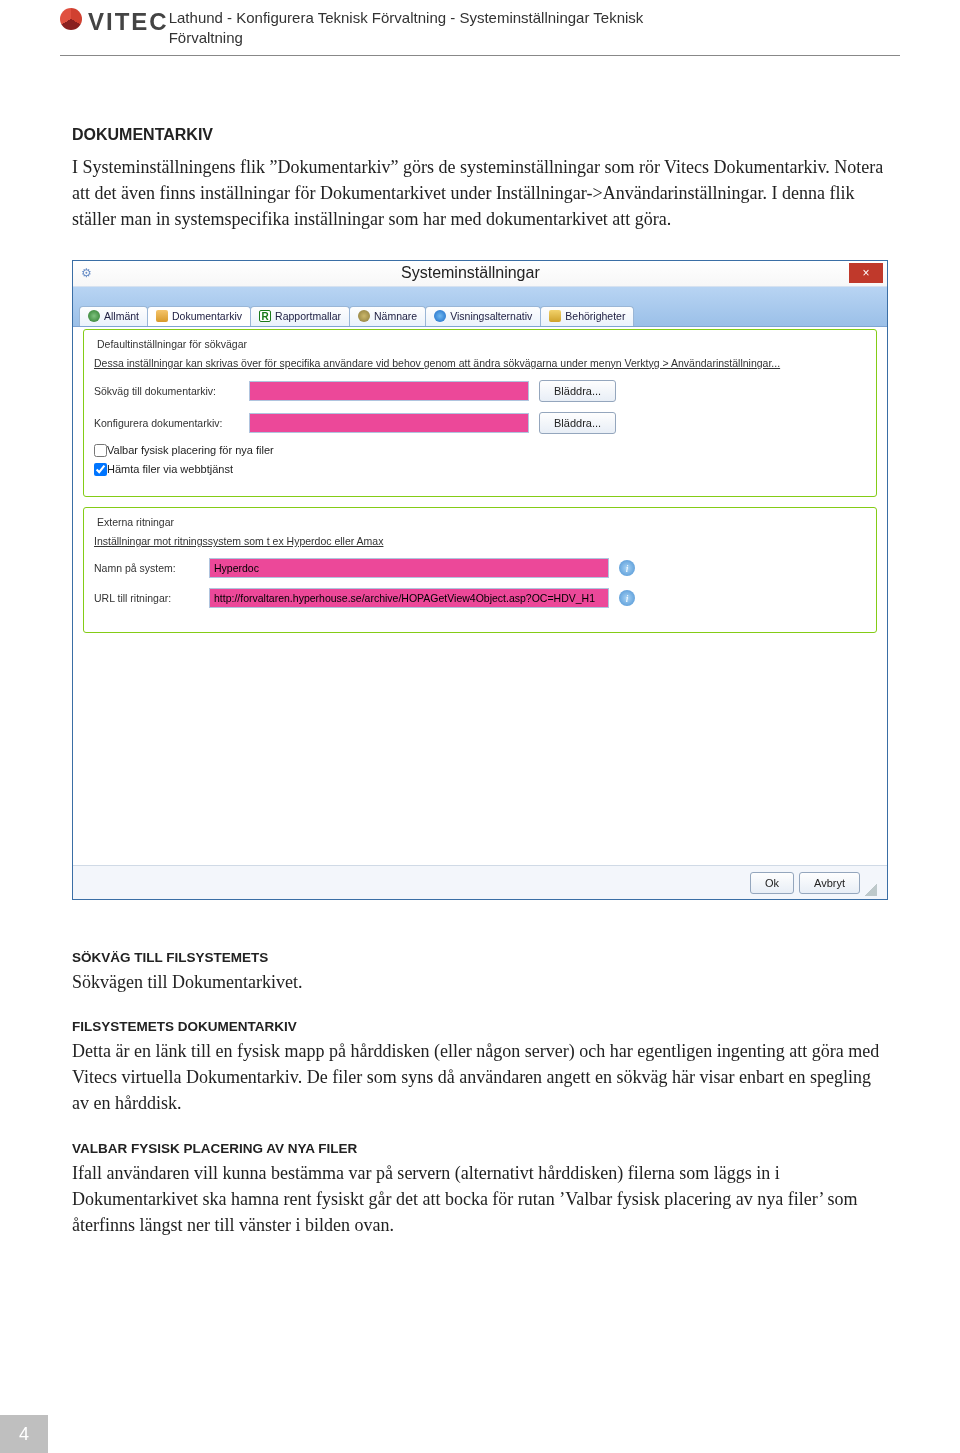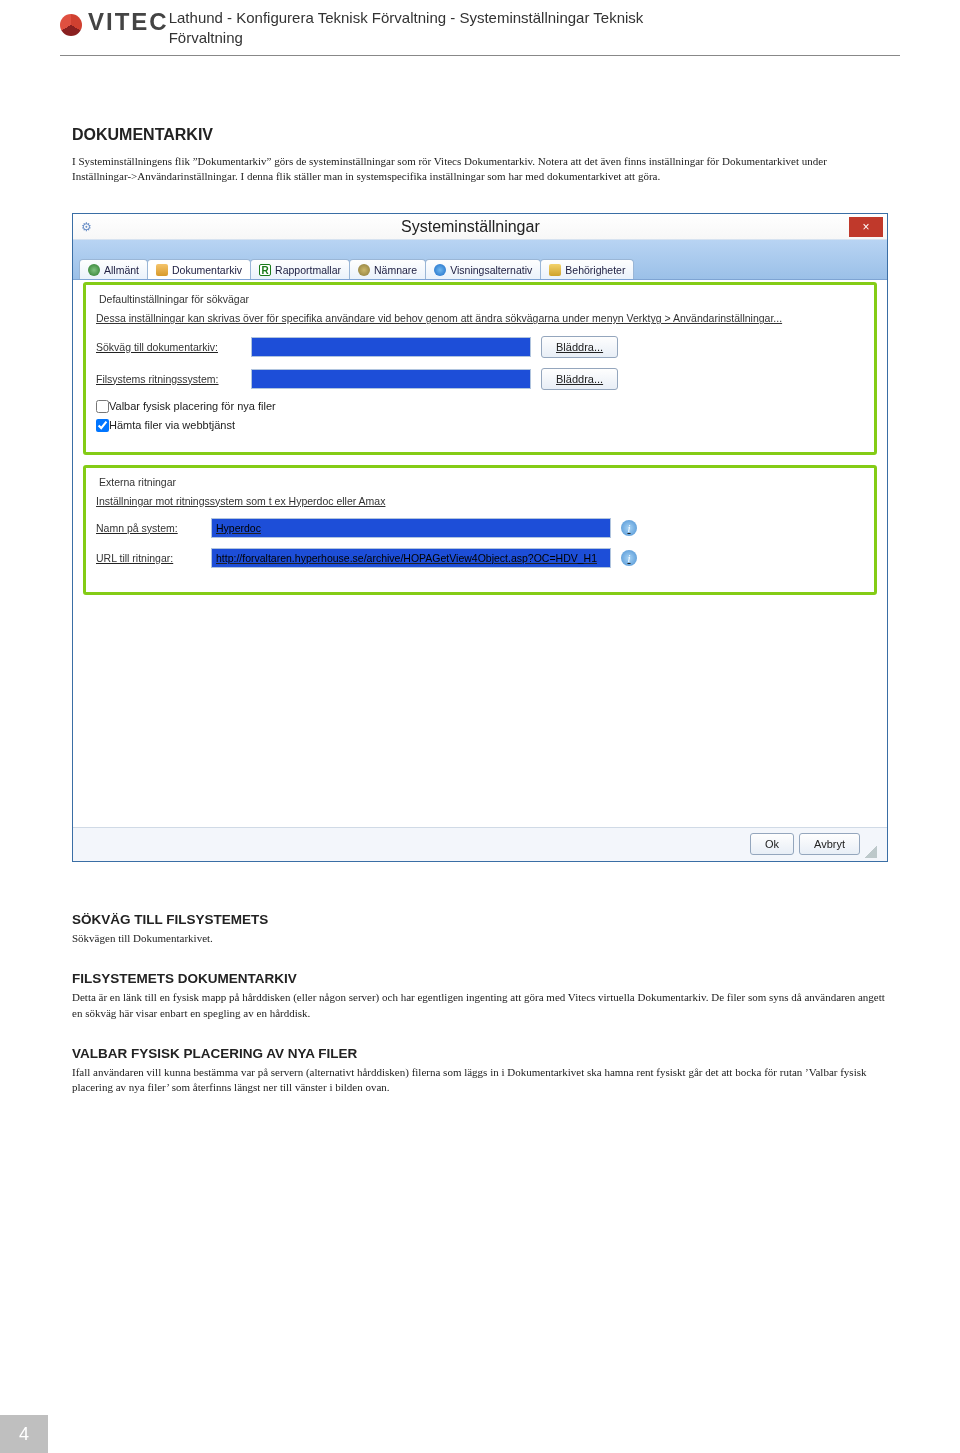--- a/index.html
+++ b/index.html
@@ -11,21 +11,21 @@
     color: #222;
     position: relative;
   }
 
   
   .page-header {
     display: flex;
     align-items: flex-start;
     padding: 8px 60px 0 60px;
   }
-  .logo-block { display: flex; align-items: flex-end; gap: 6px; flex-shrink: 0; }
+  .logo-block { display: flex; align-items: flex-start; gap: 6px; flex-shrink: 0; }
   .logo-mark {
     width: 22px; height: 22px;
     border-radius: 50%;
     background: conic-gradient(#d04030 0 120deg, #8a2020 120deg 240deg, #e05040 240deg 360deg);
     display: inline-block;
   }
   .logo-text {
     font-family: Arial, sans-serif;
     font-weight: bold;
     font-size: 24px;
@@ -42,21 +42,21 @@
   .header-rule {
     margin: 6px 60px 0 60px;
     height: 1px;
     background: #888;
   }
 
   
   .body-area { padding: 70px 72px 0 72px; }
   .h2 { font-family: Verdana, Arial, sans-serif; font-size: 16px; font-weight: bold; margin-bottom: 10px; }
   .h3 { font-family: Verdana, Arial, sans-serif; font-size: 13.5px; font-weight: bold; margin-top: 24px; margin-bottom: 4px; }
-  .para { font-size: 11px; line-height: 1.45; margin-bottom: 4px; }
+  .para { font-size: 18px; line-height: 1.45; margin-bottom: 4px; }
 
   
   .dlg {
     margin-top: 28px;
     width: 100%;
     border: 1px solid #3a6ea5;
     background: #fff;
     font-family: Tahoma, Verdana, sans-serif;
     font-size: 11px;
     color: #222;
@@ -104,40 +104,40 @@
   .tab-ico { width: 12px; height: 12px; display: inline-block; border-radius: 2px; }
   .ico-globe { background: radial-gradient(#7fc27f,#2a7a2a); border-radius:50%;}
   .ico-folder { background: linear-gradient(#f5c46b,#d89a2b); }
   .ico-r { background:#fff; color:#1a7a1a; font-weight:bold; text-align:center; font-size:10px; border:1px solid #1a7a1a; line-height:11px;}
   .ico-people { background: radial-gradient(#cbb76b,#8a7a3a); border-radius:50%;}
   .ico-info { background: radial-gradient(#6fb7ef,#1a6ac7); border-radius:50%;}
   .ico-lock { background: linear-gradient(#f2d26b,#cfa22b); border-radius:2px;}
 
   .dlg-body { padding: 2px 10px 10px 10px; }
   .fieldset {
-    border: 3px solid #84cc16;
+    border: 1px solid #84cc16;
     border-radius: 3px;
     padding: 8px 10px 14px 10px;
     margin-bottom: 10px;
   }
   .fieldset-legend {
     font-size: 10.5px;
     color: #333;
     margin: -14px 0 6px 0;
     background: #fff;
     display: inline-block;
     padding: 0 3px;
   }
   .fs-desc { font-size: 10.5px; color: #333; margin-bottom: 10px; line-height: 1.35; text-decoration: underline; }
-  .row { display: flex; align-items: center; margin: 10px 0; gap: 10px; text-decoration: underline; }
+  .row { display: flex; align-items: center; margin: 10px 0; gap: 10px; }
   .row label.lbl { width: 145px; font-size: 10.5px; color: #333; }
   .txt {
     height: 20px;
     border: 1px solid #b0c4de;
-    background: #1d4ed8;
+    background: #ec4899;
     flex: 0 0 280px;
     padding: 0 4px;
     font-size: 10.5px;
   }
   .txt.wide { flex: 0 0 400px; }
   .btn {
     height: 22px;
     border: 1px solid #94a6bd;
     background: linear-gradient(#fefefe,#e8eef6);
     border-radius: 3px;
@@ -250,21 +250,21 @@
         <div class="fieldset-legend">Defaultinställningar för sökvägar</div>
         <div class="fs-desc">Dessa inställningar kan skrivas över för specifika användare vid behov genom att ändra sökvägarna under menyn Verktyg &gt; Användarinställningar...</div>
 
         <div class="row">
           <label class="lbl">Sökväg till dokumentarkiv:</label>
           <input class="txt" value="" style="">
           <span class="btn">Bläddra...</span>
         </div>
 
         <div class="row">
-          <label class="lbl">Filsystems ritningssystem:</label>
+          <label class="lbl">Konfigurera dokumentarkiv:</label>
           <input class="txt" value="" style="">
           <span class="btn">Bläddra...</span>
         </div>
 
         <div class="chk-row">
           <input type="checkbox" class="chk" style="">
           <span>Valbar fysisk placering för nya filer</span>
         </div>
         <div class="chk-row">
           <input type="checkbox" class="chk" checked="" style="">

